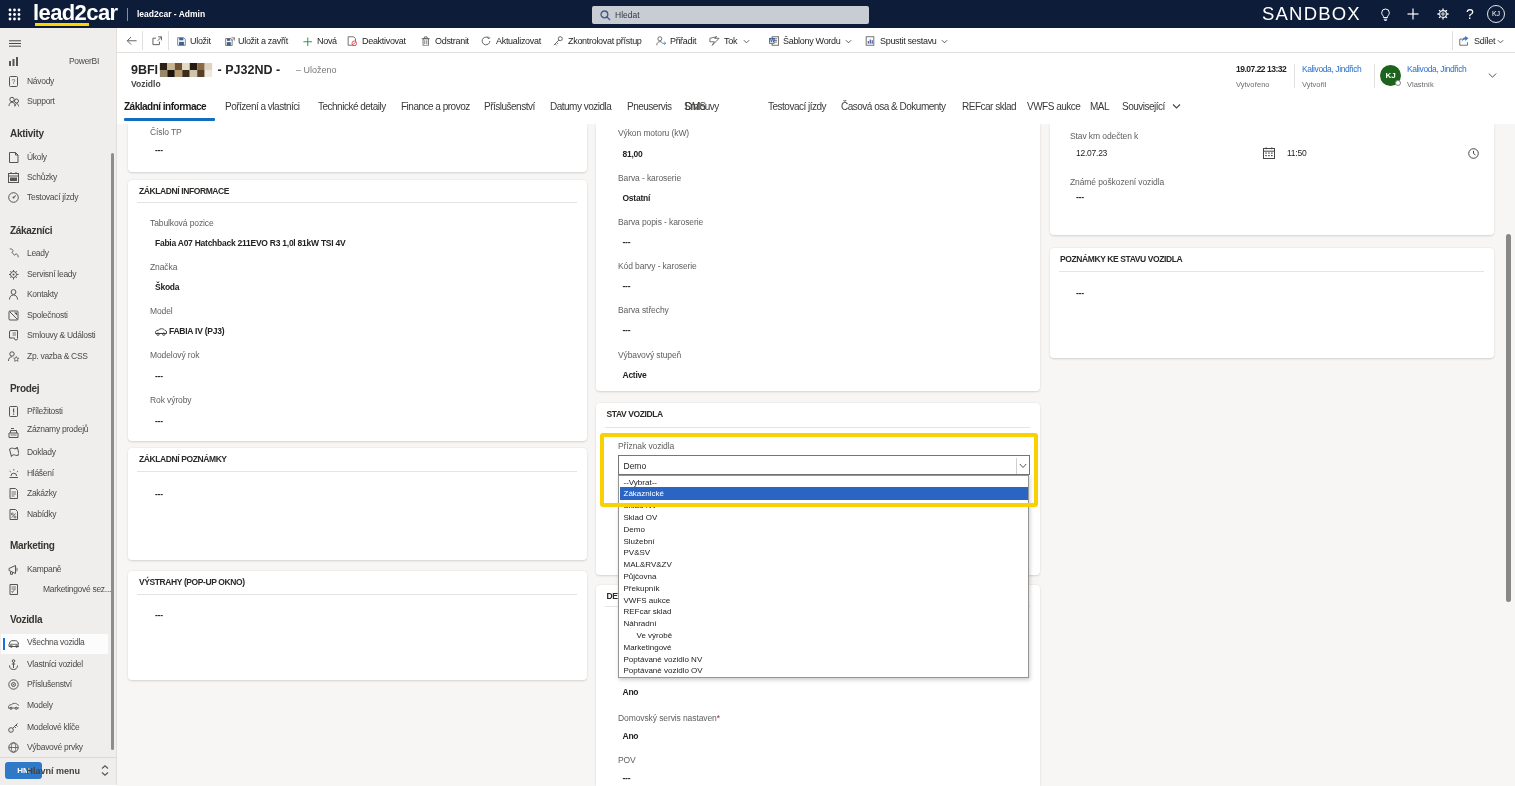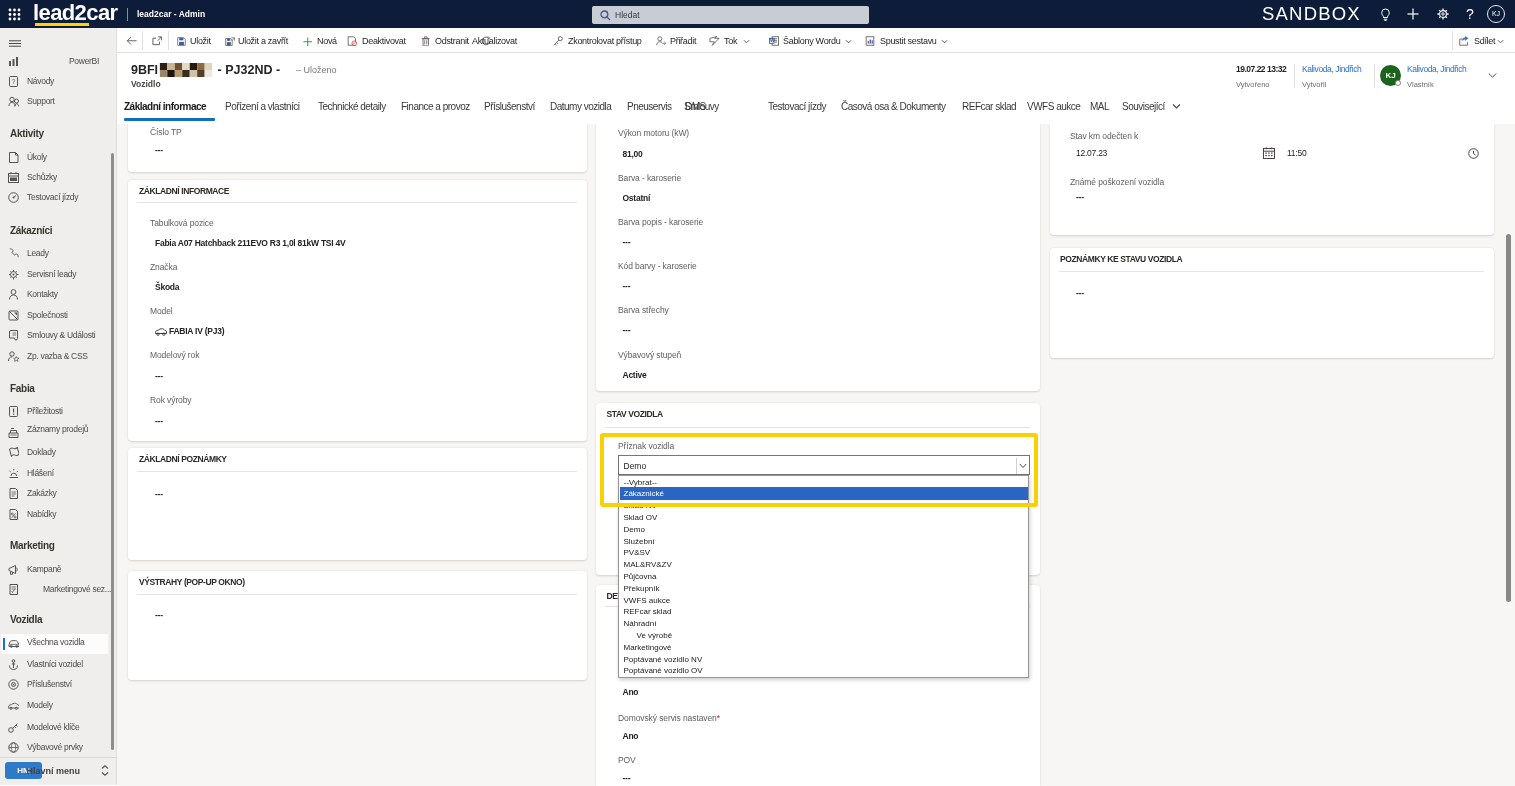--- a/index.html
+++ b/index.html
@@ -194,21 +194,21 @@
       <line x1="0.8" y1="3.5" x2="11.2" y2="3.5" stroke="#5c5a58" stroke-width="1.1"></line>
       <path d="M4.2 3.2 V1.2 h3.6 v2" fill="none" stroke="#5c5a58" stroke-width="1.1"></path>
       <line x1="4.7" y1="5.5" x2="4.7" y2="10.8" stroke="#5c5a58" stroke-width="1"></line>
       <line x1="7.3" y1="5.5" x2="7.3" y2="10.8" stroke="#5c5a58" stroke-width="1"></line>
     </svg>
   <div class="cmdtxt" style="left:435px;">Odstranit</div>
   <svg class="abs" style="left:480.5px;top:36px" width="10" height="10" viewBox="0 0 13 13">
       <path d="M11.5 6.5 A5 5 0 1 1 8.8 2" fill="none" stroke="#5c5a58" stroke-width="1.2"></path>
       <path d="M9 0.5 L9.3 3.4 L12 2.2" fill="none" stroke="#5c5a58" stroke-width="1.2"></path>
     </svg>
-  <div class="cmdtxt" style="left:472px;">Aktualizovat</div>
+  <div class="cmdtxt" style="left:496px;">Aktualizovat</div>
   <svg class="abs" style="left:553px;top:36px" width="10" height="10" viewBox="0 0 13 13">
       <circle cx="9.5" cy="3.5" r="2.6" fill="none" stroke="#5c5a58" stroke-width="1.2"></circle>
       <path d="M7.6 5.4 L1 12 M2.8 10.2 L4.6 12 M4.6 8.4 L6.4 10.2" fill="none" stroke="#5c5a58" stroke-width="1.2"></path>
     </svg>
   <div class="cmdtxt" style="left:568px;">Zkontrolovat přístup</div>
   <svg class="abs" style="left:655.5px;top:36px" width="10" height="10" viewBox="0 0 13 13">
       <circle cx="5" cy="3.6" r="2.6" fill="none" stroke="#5c5a58" stroke-width="1.1"></circle>
       <path d="M1 12 c0-3 1.8-4.6 4-4.6 1.2 0 2.3 0.4 3 1.2" fill="none" stroke="#5c5a58" stroke-width="1.1"></path>
       <path d="M8 9.5 h4.5 M10.8 7.6 L12.7 9.5 L10.8 11.4" fill="none" stroke="#3b78c3" stroke-width="1.1"></path>
     </svg>
@@ -372,21 +372,21 @@
     <div class="navitem" style="top:151.3px;">Úkoly</div>
     <div class="navitem" style="top:170.7px;">Schůzky</div>
     <div class="navitem" style="top:191.3px;">Testovací jízdy</div>
     <div class="navhead" style="top:223.5px;">Zákazníci</div>
     <div class="navitem" style="top:247px;">Leady</div>
     <div class="navitem" style="top:268px;">Servisní leady</div>
     <div class="navitem" style="top:287.5px;">Kontakty</div>
     <div class="navitem" style="top:308.5px;">Společnosti</div>
     <div class="navitem" style="top:329px;">Smlouvy &amp; Události</div>
     <div class="navitem" style="top:350px;">Zp. vazba &amp; CSS</div>
-    <div class="navhead" style="top:382px;">Fabia</div>
+    <div class="navhead" style="top:382px;">Prodej</div>
     <div class="navitem" style="top:404.8px;">Příležitosti</div>
     <div class="navitem" style="top:423px;">Záznamy prodejů</div>
     <div class="navitem" style="top:446.2px;">Doklady</div>
     <div class="navitem" style="top:466.7px;">Hlášení</div>
     <div class="navitem" style="top:487.1px;">Zakázky</div>
     <div class="navitem" style="top:507.5px;">Nabídky</div>
     <div class="navhead" style="top:538.5px;">Marketing</div>
     <div class="navitem" style="top:562.5px;">Kampaně</div>
     <div class="navitem" style="top:583px;margin-left:16px;">Marketingové sez...</div>
     <div class="navhead" style="top:612.5px;">Vozidla</div>

